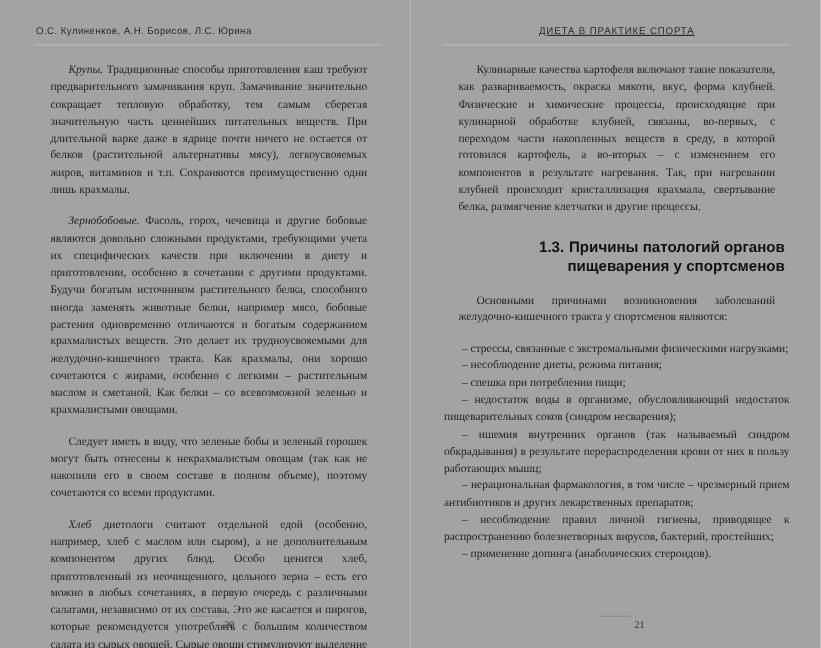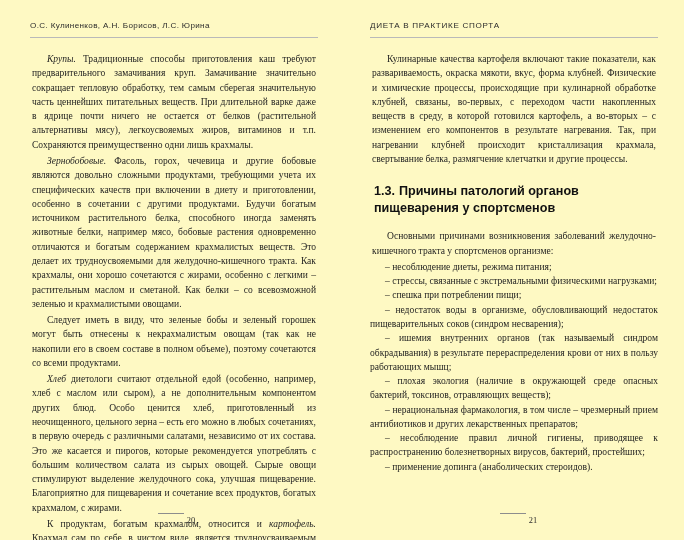--- a/index.html
+++ b/index.html
@@ -19,41 +19,41 @@
     width: 684px;
     height: 540px;
     display: flex;
     background: #fdfdfd;
   }
   .page {
     position: relative;
     width: 342px;
     height: 540px;
     box-sizing: border-box;
-    background: #fef9c3;
+    background: #a3a3a3;
   }
   .page-left {
     padding: 22px 24px 0 30px;
   }
   .page-right {
     padding: 22px 26px 0 28px;
   }
 
   
   .runhead {
     font-family: "Liberation Sans", sans-serif;
     font-size: 8.1px;
     letter-spacing: 0.35px;
     color: #2b2b2b;
     line-height: 1;
     height: 11px;
     white-space: nowrap;
   }
   .runhead-left { text-align: left; }
-  .runhead-right { text-align: left; text-transform: uppercase; letter-spacing: 0.7px; }
+  .runhead-right { text-align: center; text-transform: uppercase; letter-spacing: 0.7px; text-decoration: underline; }
   .runrule {
     height: 1px;
     background: #b9b9b9;
     margin-top: 4px;
     margin-bottom: 14px;
   }
   .page-left .runrule { margin-right: 0px; }
   .page-right .runrule { margin-left: 0px; }
 
   
@@ -61,32 +61,32 @@
     font-family: "Liberation Serif", serif;
     font-size: 9.55px;
     line-height: 14.28px;
     text-align: justify;
     text-justify: inter-word;
     color: #1f1f1f;
     -webkit-hyphens: none;
     hyphens: none;
   }
   .body p {
-    margin: 2px;
+    margin: 12px;
     text-indent: 15px;
   }
   .it { font-style: italic; }
 
   
   .sec-heading {
     font-family: "Liberation Sans", sans-serif;
     font-weight: bold;
     font-size: 12.6px;
     line-height: 16.5px;
-    text-align: left;
+    text-align: right;
     color: #111111;
     margin: 17px 4px 13px 4px;
   }
   .sec-heading .num { margin-right: 4px; }
 
   
   .causes {
     margin: 0;
     padding: 0;
     list-style: none;
@@ -164,29 +164,28 @@
 
 
     </div>
 
     <div class="sec-heading">
       <span class="num">1.3.</span><span>Причины патологий органов</span><br>
       <span>пищеварения у спортсменов</span>
     </div>
 
     <div class="body">
-      <p><span>Основными причинами возникновения заболеваний желудочно-кишечного тракта у спортсменов организме:</span></p>
+      <p><span>Основными причинами возникновения заболеваний желудочно-кишечного тракта у спортсменов являются:</span></p>
 
       <ul class="causes">
+        <li>– стрессы, связанные с экстремальными физическими нагрузками;</li>
         <li>– несоблюдение диеты, режима питания;</li>
-        <li>– стрессы, связанные с экстремальными физическими нагрузками;</li>
         <li>– спешка при потреблении пищи;</li>
         <li>– недостаток воды в организме, обусловливающий недостаток пищеварительных соков (синдром несварения);</li>
         <li>– ишемия внутренних органов (так называемый синдром обкрадывания) в результате перераспределения крови от них в пользу работающих мышц;</li>
-        <li>– плохая экология (наличие в окружающей среде опасных бактерий, токсинов, отравляющих веществ);</li>
         <li>– нерациональная фармакология, в том числе – чрезмерный прием антибиотиков и других лекарственных препаратов;</li>
         <li>– несоблюдение правил личной гигиены, приводящее к распространению болезнетворных вирусов, бактерий, простейших;</li>
         <li>– применение допинга (анаболических стероидов).</li>
       </ul>
     </div>
 
     <div class="folio-wrap">
       <div class="folio-rule"></div>
       <div class="folio">21</div>
     </div>

